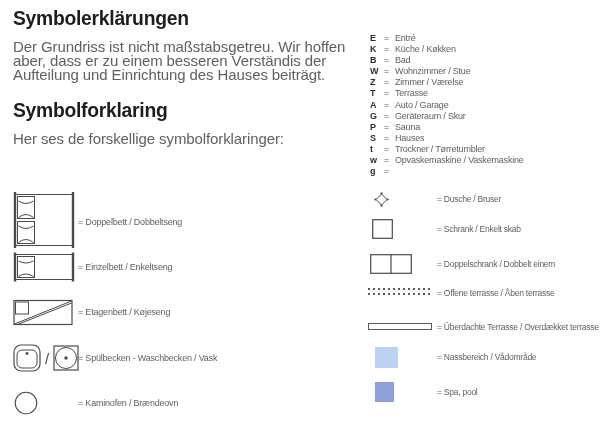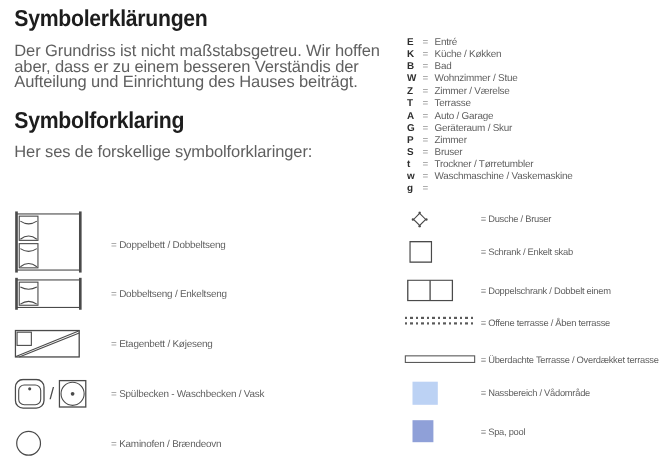--- a/index.html
+++ b/index.html
@@ -27,21 +27,20 @@
     line-height:14px;
     color:#5f5f5f;
     letter-spacing:-0.1px;
     width:335px;
   }
   .sym-label{
     font-size:9px;
     color:#5f5f5f;
     letter-spacing:-0.2px;
     white-space:nowrap;
-    margin-left:23px;
   }
   .r-label{
     font-size:8.5px;
     color:#5f5f5f;
     letter-spacing:-0.25px;
     white-space:nowrap;
   }
   .codes{
     left:370px;top:33px;
     font-size:9px;
@@ -102,21 +101,21 @@
 <div class="abs" style="left:13px;top:252px;">
   <svg width="62" height="30" viewBox="0 0 62 30">
     <rect x="2" y="2.5" width="58" height="25" fill="none" stroke="#4a4a4a" stroke-width="1"></rect>
     <line x1="2" y1="0.5" x2="2" y2="29.5" stroke="#4a4a4a" stroke-width="2.4"></line>
     <line x1="60" y1="0.5" x2="60" y2="29.5" stroke="#4a4a4a" stroke-width="2.4"></line>
     <rect x="4.5" y="4.5" width="17" height="21" fill="none" stroke="#4a4a4a"></rect>
     <path d="M5.5 9 Q13 13 20.5 9" fill="none" stroke="#4a4a4a"></path>
     <path d="M5.5 24.5 Q13 19.5 20.5 24.5" fill="none" stroke="#4a4a4a"></path>
   </svg>
 </div>
-<div class="sym-label abs" style="left:78px;top:262px;">= Dobbeltseng / Enkeltseng</div>
+<div class="sym-label abs" style="left:78px;top:262px;">= Einzelbett / Enkeltseng</div>
 
 <div class="abs" style="left:13px;top:299px;">
   <svg width="60" height="27" viewBox="0 0 60 27">
     <rect x="1" y="1.5" width="58" height="24" fill="none" stroke="#4a4a4a" stroke-width="1.2"></rect>
     <rect x="2.5" y="3" width="13" height="12" fill="none" stroke="#4a4a4a"></rect>
     <line x1="1.5" y1="25" x2="58.5" y2="2" stroke="#4a4a4a"></line>
     <line x1="4.5" y1="25.5" x2="59" y2="3.8" stroke="#4a4a4a"></line>
   </svg>
 </div>
 <div class="sym-label abs" style="left:78px;top:307px;">= Etagenbett / Køjeseng</div>
@@ -184,36 +183,36 @@
       <span class="code-label">Auto / Garage</span>
     </div>
   <div class="code-row">
       <span class="code-letter">G</span>
       <span class="code-eq">=</span>
       <span class="code-label">Geräteraum / Skur</span>
     </div>
   <div class="code-row">
       <span class="code-letter">P</span>
       <span class="code-eq">=</span>
-      <span class="code-label">Zimmer</span>
+      <span class="code-label">Sauna</span>
     </div>
   <div class="code-row">
       <span class="code-letter">S</span>
       <span class="code-eq">=</span>
-      <span class="code-label">Bruser</span>
+      <span class="code-label">Hauses</span>
     </div>
   <div class="code-row">
       <span class="code-letter">t</span>
       <span class="code-eq">=</span>
       <span class="code-label">Trockner / Tørretumbler</span>
     </div>
   <div class="code-row">
       <span class="code-letter">w</span>
       <span class="code-eq">=</span>
-      <span class="code-label">Waschmaschine / Vaskemaskine</span>
+      <span class="code-label">Opvaskemaskine / Vaskemaskine</span>
     </div>
   <div class="code-row">
       <span class="code-letter">g</span>
       <span class="code-eq">=</span>
     </div>
 </div>
 
 <div class="abs" style="left:374px;top:192px;">
   <svg width="15" height="15" viewBox="0 0 15 15">
     <path d="M7.5 2 L13 7.5 L7.5 13 L2 7.5 Z" fill="none" stroke="#4a4a4a"></path>

